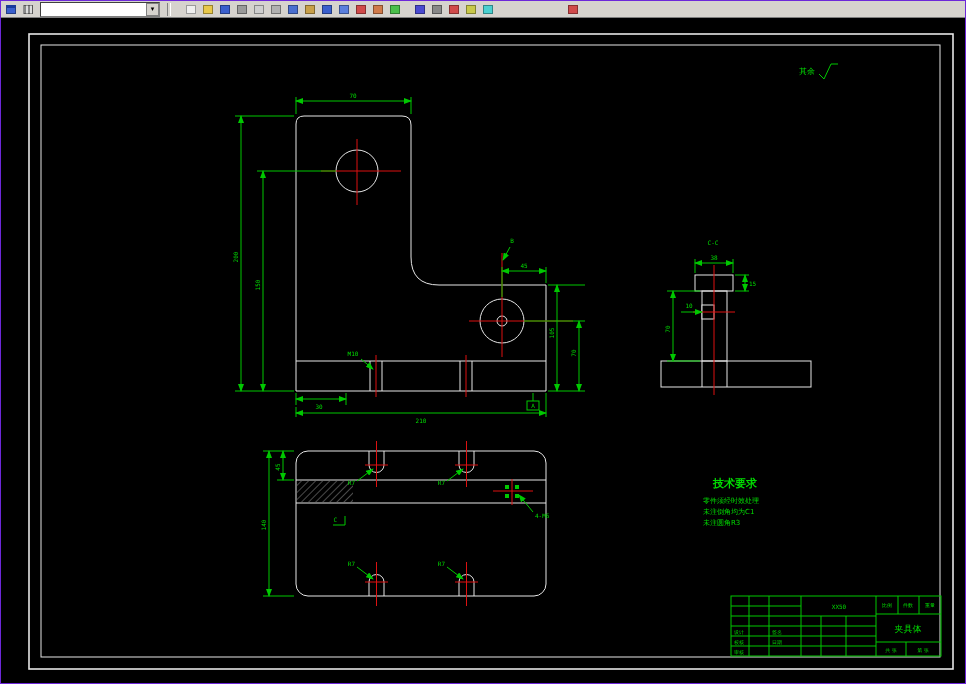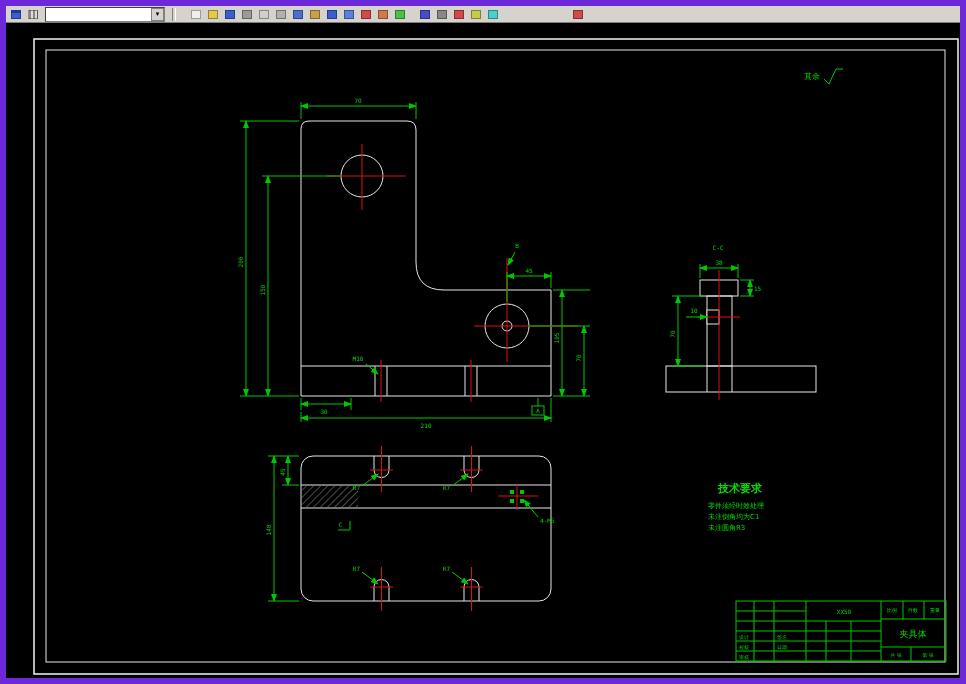--- a/index.html
+++ b/index.html
@@ -1,17 +1,17 @@
 <!DOCTYPE html>
 <html><head>
 <meta charset="utf-8">
 <style>
   html,body{margin:0;padding:0;background:#1a1a1a;}
   .screen{position:relative;width:966px;height:684px;background:#000;overflow:hidden;
-          font-family:"Liberation Sans",sans-serif;border:6px solid #6d28d9;box-sizing:border-box;}
+          font-family:"Liberation Sans",sans-serif;border:1px solid #6d28d9;box-sizing:border-box;}
   
   .toolbar{position:absolute;top:0;left:0;width:100%;height:17px;background:#d6d3ce;
            border-bottom:1px solid #7f7f7f;display:flex;align-items:center;padding-left:2px;box-sizing:border-box;gap:1px;}
   .tbtn{width:16px;height:14px;display:flex;align-items:center;justify-content:center;flex:0 0 auto;}
   .tbtn .ic{width:10px;height:9px;border:1px solid rgba(0,0,0,.35);box-sizing:border-box;}
   .combo{position:relative;width:118px;height:13px;background:#fff;border:1px solid #808080;
          border-top-color:#404040;border-left-color:#404040;display:flex;align-items:center;
          justify-content:space-between;font-size:9px;margin:0 3px;flex:0 0 auto;}
   .combo-text{padding-left:3px;color:#000;}
   .combo-arrow{width:11px;height:11px;background:#d6d3ce;border:1px solid #808080;

